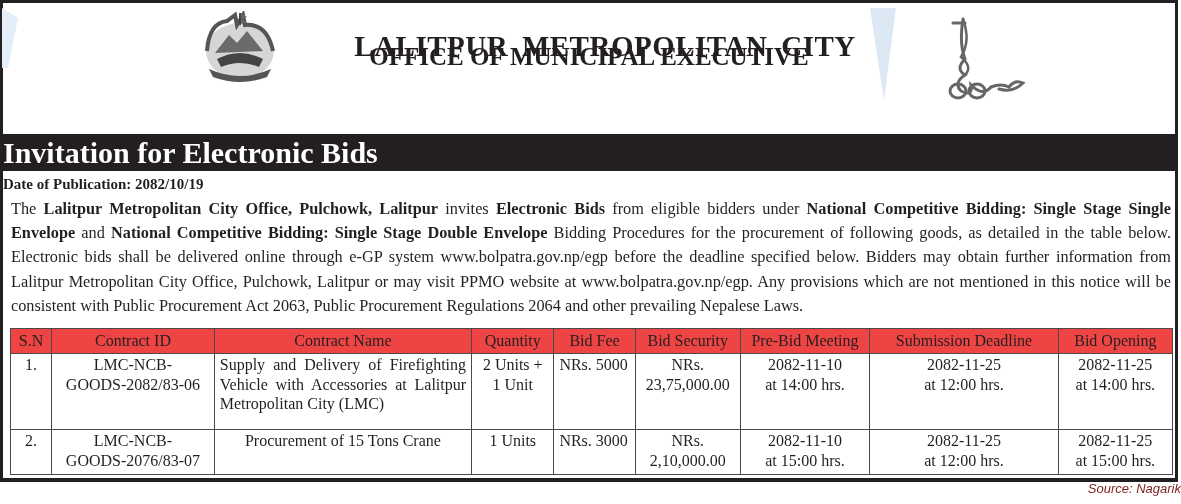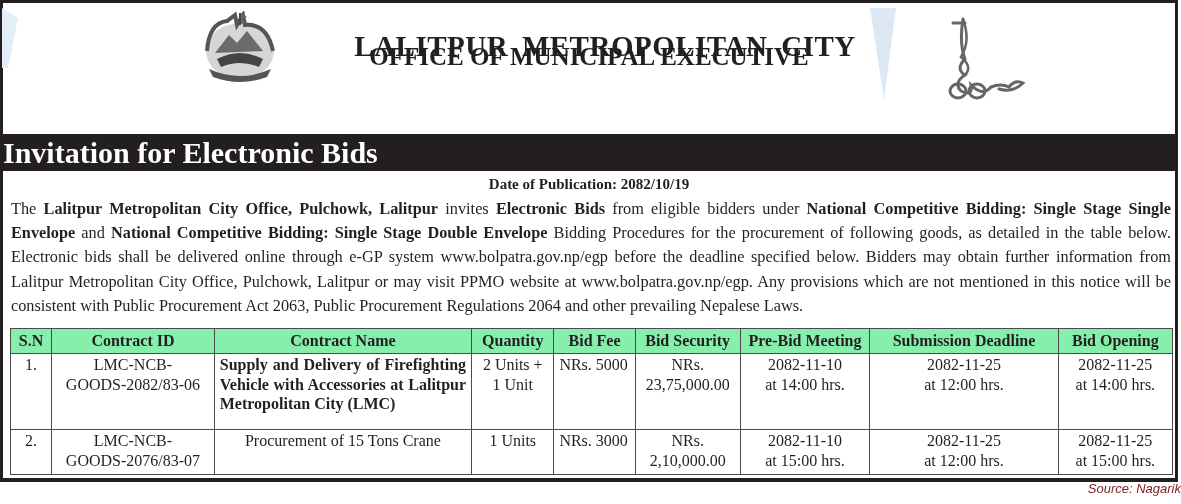--- a/index.html
+++ b/index.html
@@ -6,27 +6,27 @@
   body { width:1181px; height:504px; position:relative; overflow:hidden; font-family:"Liberation Serif","DejaVu Serif",serif; color:#231f20; }
   .frame { position:absolute; left:0; top:0; width:1172px; height:475px; border:3px solid #231f20; border-bottom-width:4px; background:#fff; }
   .header { position:absolute; left:0; top:0; width:1172px; height:130px; }
   .emblem { position:absolute; left:194px; top:8px; width:86px; height:74px; }
   .signature { position:absolute; left:940px; top:10px; width:90px; height:92px; }
   .title1 { position:absolute; left:16px; width:1172px; top:3px; text-align:center; font-weight:bold; font-size:29px; letter-spacing:0.5px; word-spacing:6px;margin-top:24px; }
   .title2 { position:absolute; left:0; width:1172px; top:40px; text-align:center; font-weight:bold; font-size:25px; }
   .addr1 { position:absolute; left:0; width:1172px; top:73px; text-align:center; font-size:19px; }
   .addr2 { position:absolute; left:0; width:1172px; top:102px; text-align:center; font-size:19px; }
   .band { position:absolute; left:0; top:131px; width:1172px; height:37px; background:#231f20; color:#fff; text-align:left; font-weight:bold; font-size:30px; line-height:37px; }
-  .pubdate { position:absolute; left:0; width:1172px; top:173px; text-align:center; font-weight:bold; font-size:15px; }
+  .pubdate { position:absolute; left:0; width:1172px; top:173px; text-align:left; font-weight:bold; font-size:15px; }
   .body-text { position:absolute; left:8px; top:194px; width:1160px; font-size:16.3px; line-height:24.2px; text-align:justify; }
   .body-text b { font-weight:bold; }
   table.bids { position:absolute; left:7px; top:325px; width:1163px; border-collapse:collapse; font-size:16px; }
   table.bids th, table.bids td { border:1px solid #4a4a4a; padding:1px 5px; vertical-align:top; text-align:center; line-height:19.5px; }
-  table.bids th { background:#86efac; font-weight:bold; font-size:16px; height:22px; vertical-align:middle; }
-  table.bids td.just { text-align:justify; text-align-last:left;font-weight:bold; }
+  table.bids th { background:#ef4444; font-weight:normal; font-size:16px; height:22px; vertical-align:middle; }
+  table.bids td.just { text-align:justify; text-align-last:left; }
   table.bids td.left { text-align:left; }
   .source { position:absolute; right:0; top:481px; font-family:"Liberation Sans","DejaVu Sans",sans-serif; font-style:italic; font-size:13px; color:#7f1d1d; }
   .wm { position:absolute; pointer-events:none; }
 </style>
 </head>
 <body>
 
 <div class="frame">
 
   <div class="header">

